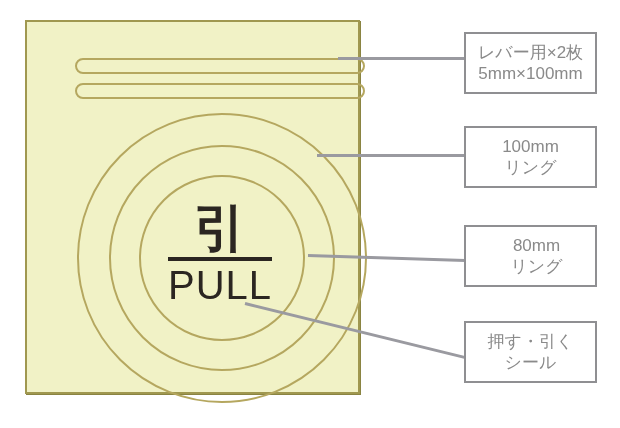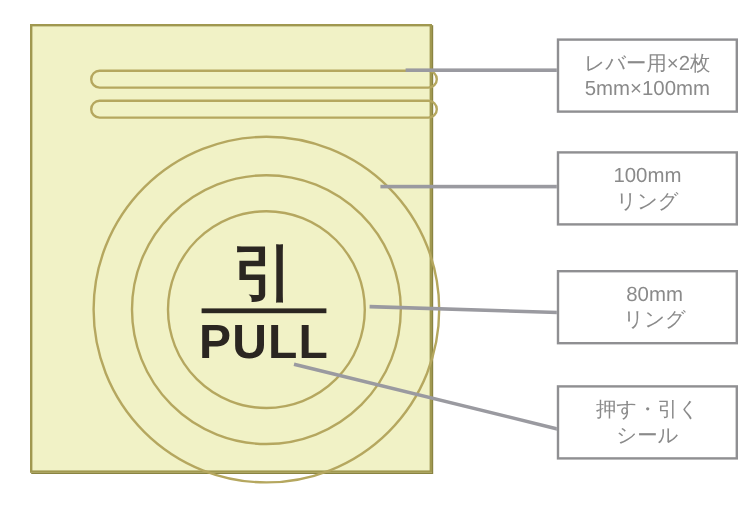--- a/index.html
+++ b/index.html
@@ -63,42 +63,42 @@
     font-weight: bold;
     line-height: 1.0;
   }
   .seal-divider {
     width: 104px; height: 4px;
     background: #2b2621;
     margin: 3px 0 4px 0;
   }
   .seal-latin {
     font-size: 40px;
-    font-weight: bold;
+    font-weight: normal;
     line-height: 1.0;
     letter-spacing: 1px;
   }
 
   
   .cline {
     position: absolute;
     height: 3px;
     background: #9a9aa0;
     transform-origin: left center;
   }
   .line-lever { left: 338px; top: 57px;  width: 127px; }
   .line-100   { left: 317px; top: 154px; width: 148px; }
   .line-80    { left: 308px; top: 254px; width: 157px; transform: rotate(1.8deg); }
   .line-seal  { left: 245px; top: 302px; width: 226px; transform: rotate(13.8deg); }
 
   
   .label {
     position: absolute;
     left: 464px;
-    width: 151px; height: 62px;
+    width: 133px; height: 62px;
     background: #ffffff;
     border: 2px solid #8f8f92;
     box-sizing: border-box;
     display: flex;
     flex-direction: column;
     align-items: center;
     justify-content: center;
     text-align: center;
     color: #8a8a8a;
     font-size: 17px;

